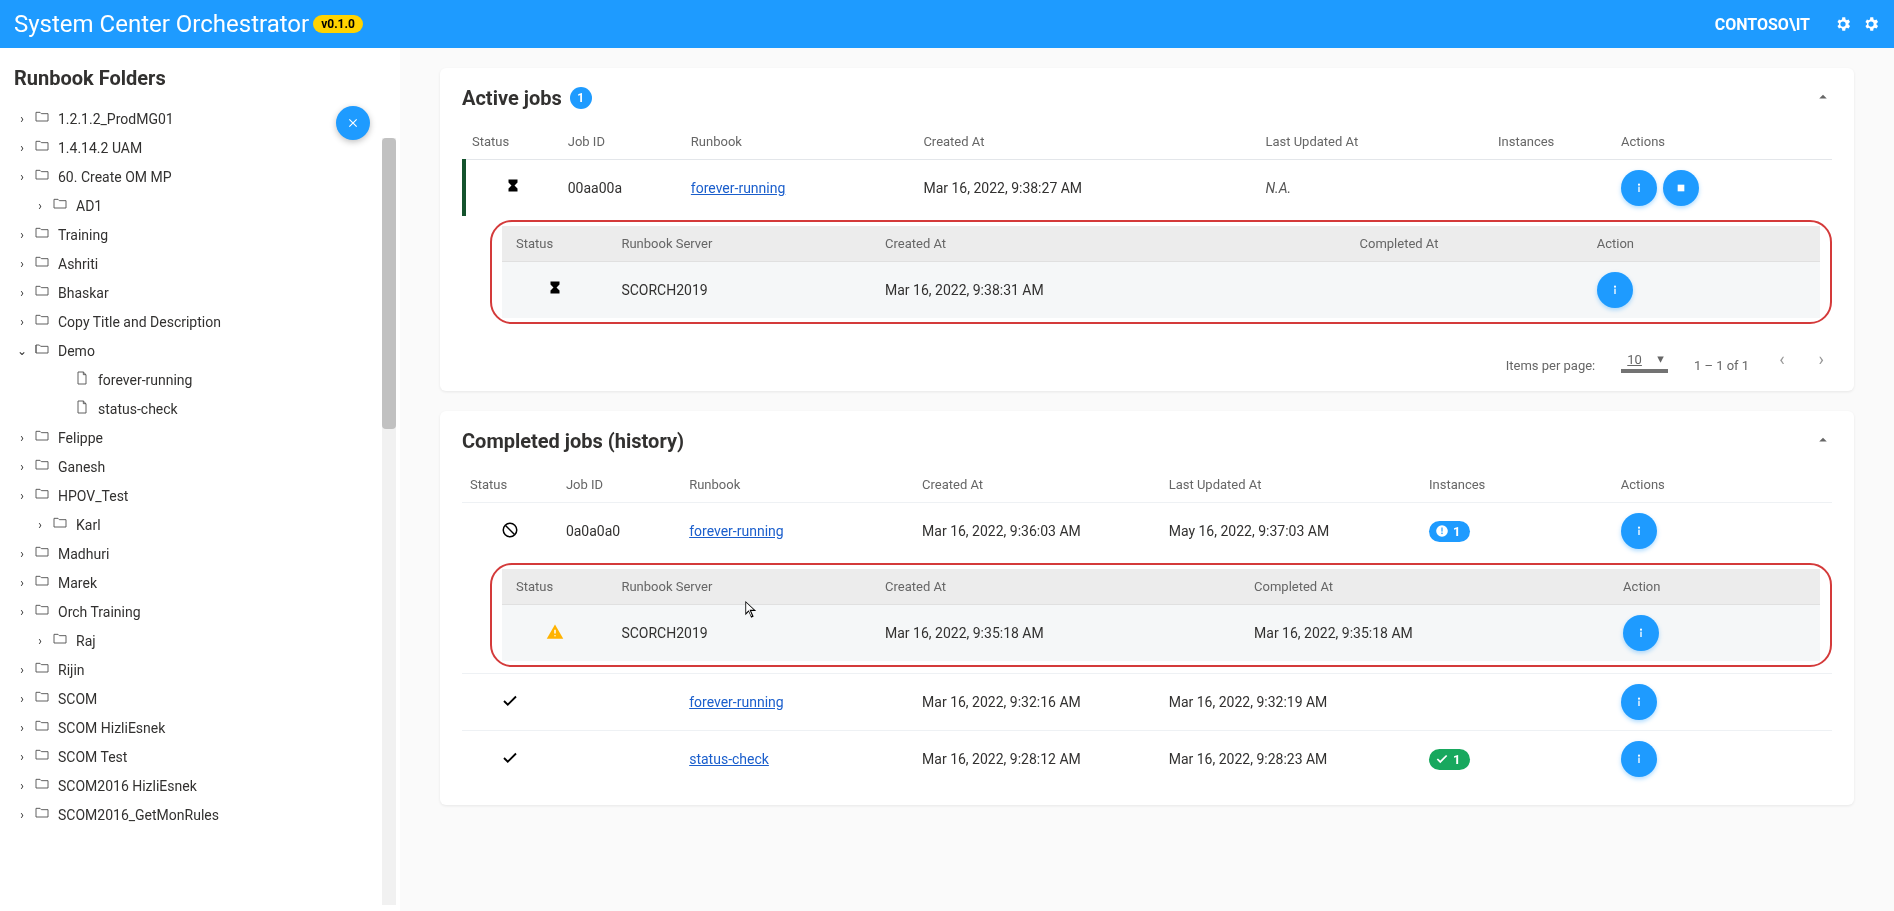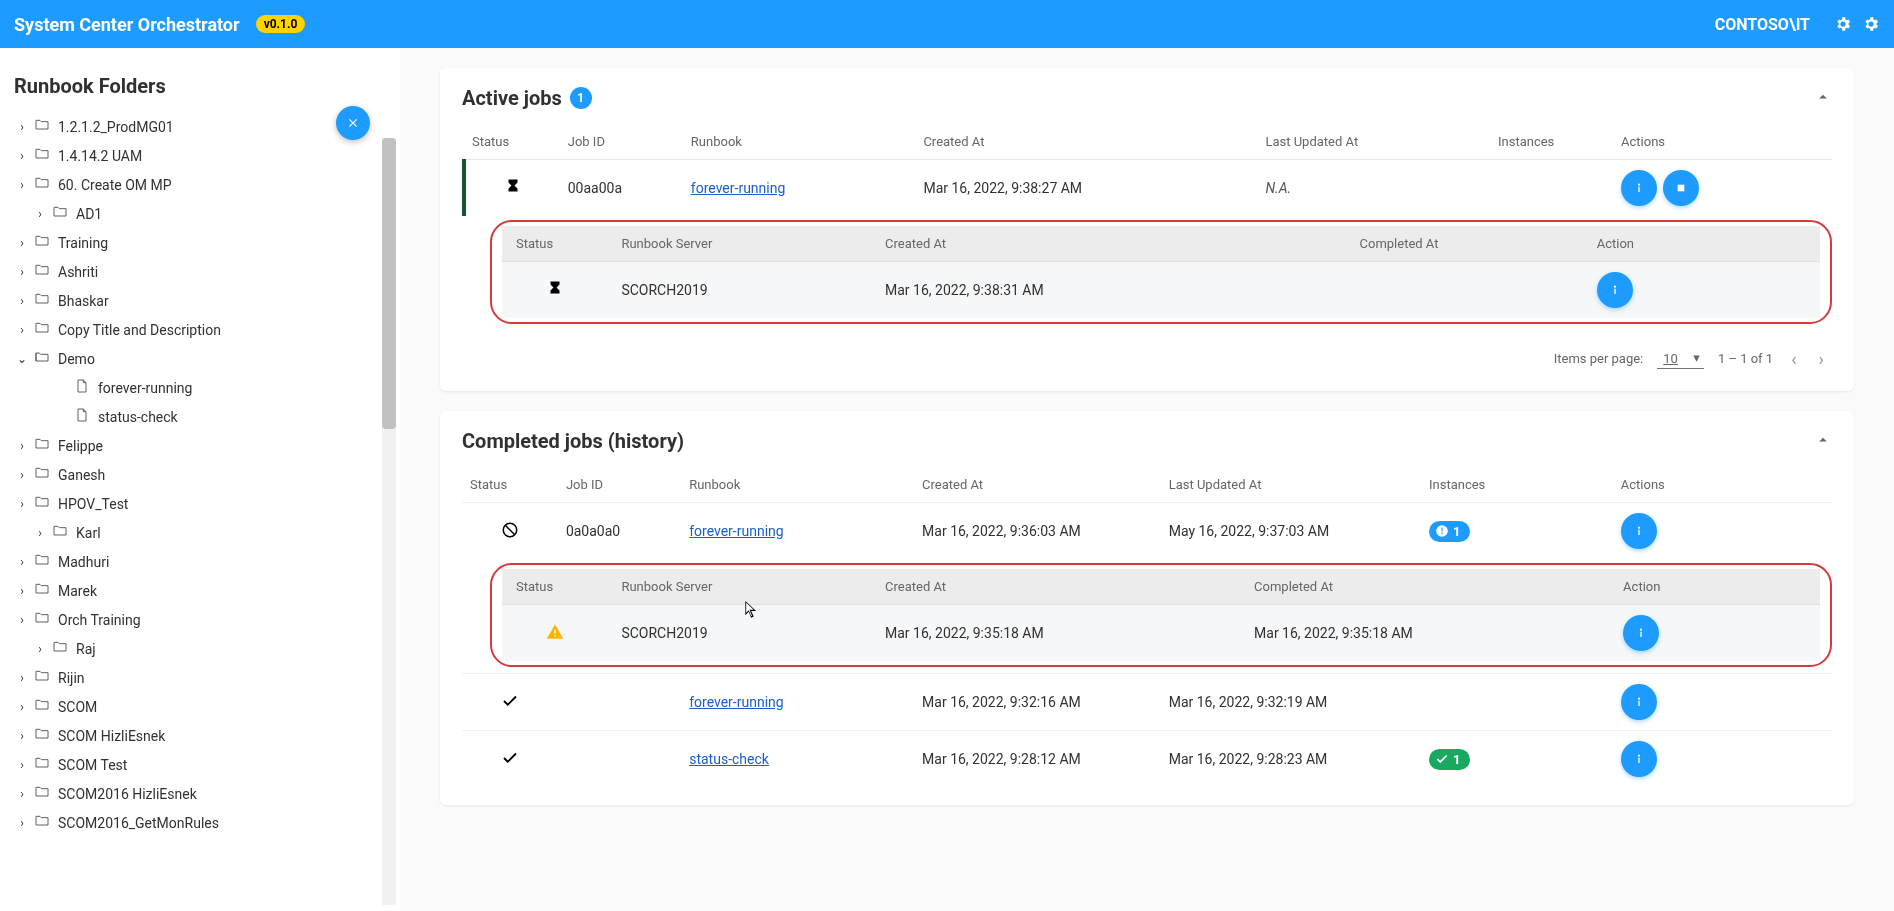--- a/index.html
+++ b/index.html
@@ -1,26 +1,26 @@
 <!DOCTYPE html>
 <html><head>
 <meta charset="utf-8">
 <style>
 * { box-sizing: border-box; margin: 0; padding: 0; }
 body { font-family: "Segoe UI", -apple-system, Roboto, Arial, sans-serif; font-size: 14px; color: #323130; background: #fafafa; }
 .header { background: #1e9bff; color: #fff; height: 48px; display: flex; align-items: center; padding: 0 14px; }
-.title { font-size: 18px; font-weight: 700; margin-right: 16px; }
+.title { font-size: 24px; font-weight: 400; margin-right: 4px; }
 .version { background: #ffd300; color: #000; font-size: 12px; font-weight: 700; border-radius: 10px; padding: 2px 8px; }
 .spacer { flex: 1; }
 .user { font-size: 16px; font-weight: 700; margin-right: 14px; }
 .gear-icon { width: 18px; height: 18px; fill: #fff; margin-left: 10px; cursor: pointer; }
 
 .main { display: flex; height: calc(100vh - 48px); }
 .sidebar { width: 400px; position: relative; background: #fff; overflow-y: auto; border-right: none; padding-bottom: 10px; }
-.sidebar-title { font-size: 20px; font-weight: 700; padding: 18px 14px 10px; margin-top: 8px; }
+.sidebar-title { font-size: 20px; font-weight: 700; padding: 18px 14px 10px; }
 .collapse-btn { position: absolute; top: 58px; right: 30px; width: 34px; height: 34px; border-radius: 50%; background: #1e9bff; display: flex; align-items: center; justify-content: center; color: #fff; cursor: pointer; box-shadow: 0 2px 6px rgba(0,0,0,.25); }
 .scroll-track { position:absolute; top:90px; right:4px; width:14px; bottom:6px; background:#f1f1f1; }
 .scroll-thumb { position:absolute; top:0; width:100%; height:38%; background:#c1c1c1; border-radius:4px; }
 
 .tree { list-style:none; padding: 4px 10px 0 10px; }
 .tree-item { display: flex; align-items: center; padding: 5px 4px; cursor: pointer; font-size: 14px; }
 .tree-item .chev { width: 16px; text-align: center; margin-right: 4px; color: #333; font-size: 12px; }
 .folder-icon, .file-icon { width: 16px; height: 16px; margin-right: 8px; fill: none; stroke: #555; stroke-width: 1.4; }
 .indent-1 { padding-left: 22px; }
 .indent-2 { padding-left: 44px; }
@@ -40,22 +40,22 @@
 .link { color:#1a5ecc; text-decoration: underline; cursor:pointer; }
 .italic { font-style: italic; color:#555; }
 .icon-btn { width:36px; height:36px; border-radius:50%; background:#1e9bff; color:#fff; display:inline-flex; align-items:center; justify-content:center; margin-right:6px; cursor:pointer; box-shadow: 0 2px 4px rgba(30,155,255,.35); }
 .icon-btn svg { width:16px; height:16px; fill:#fff; }
 
 .subpanel { border:2px solid #d43a3a; border-radius:22px; margin: 4px 0 6px 28px; padding:4px 10px; }
 .subtbl { width:100%; border-collapse:collapse; table-layout:fixed; background:#f5f7f8; }
 .subtbl th { text-align:left; font-weight:400; color:#666; font-size:13px; padding:10px 14px; background:#ececec; }
 .subtbl td { padding:10px 14px; font-size:14px; background:#f5f7f8; border-top:1px solid #e0e0e0; }
 
-.pager { display:flex; align-items:center; justify-content:flex-end; color:#666; font-size:13px; padding:14px 4px 0; gap:14px; }
-.pager .sel { border-bottom:1px solid #737373; padding:2px 26px 2px 6px; position:relative;text-decoration:underline; }
+.pager { display:flex; align-items:flex-end; justify-content:flex-end; color:#666; font-size:13px; padding:14px 4px 0; gap:26px; }
+.pager .sel { border-bottom:4px solid #737373; padding:2px 26px 2px 6px; position:relative;text-decoration:underline; }
 .pager .sel::after { content:"▾"; position:absolute; right:4px; top:1px; color:#666; }
 .pager-nav { color:#999; cursor:pointer; padding:4px; font-size:18px; }
 
 .inst-badge { display:inline-flex; align-items:center; border-radius:14px; padding:3px 10px 3px 6px; color:#fff; font-weight:700; font-size:13px; }
 .inst-badge.blue { background:#1e9bff; }
 .inst-badge.green { background:#18a85e; }
 .inst-badge svg { width:14px; height:14px; fill:#fff; margin-right:4px; }
 
 .status-icon { width:18px; height:18px; }
 .cursor { position:absolute; width:14px; height:20px; pointer-events:none; }

